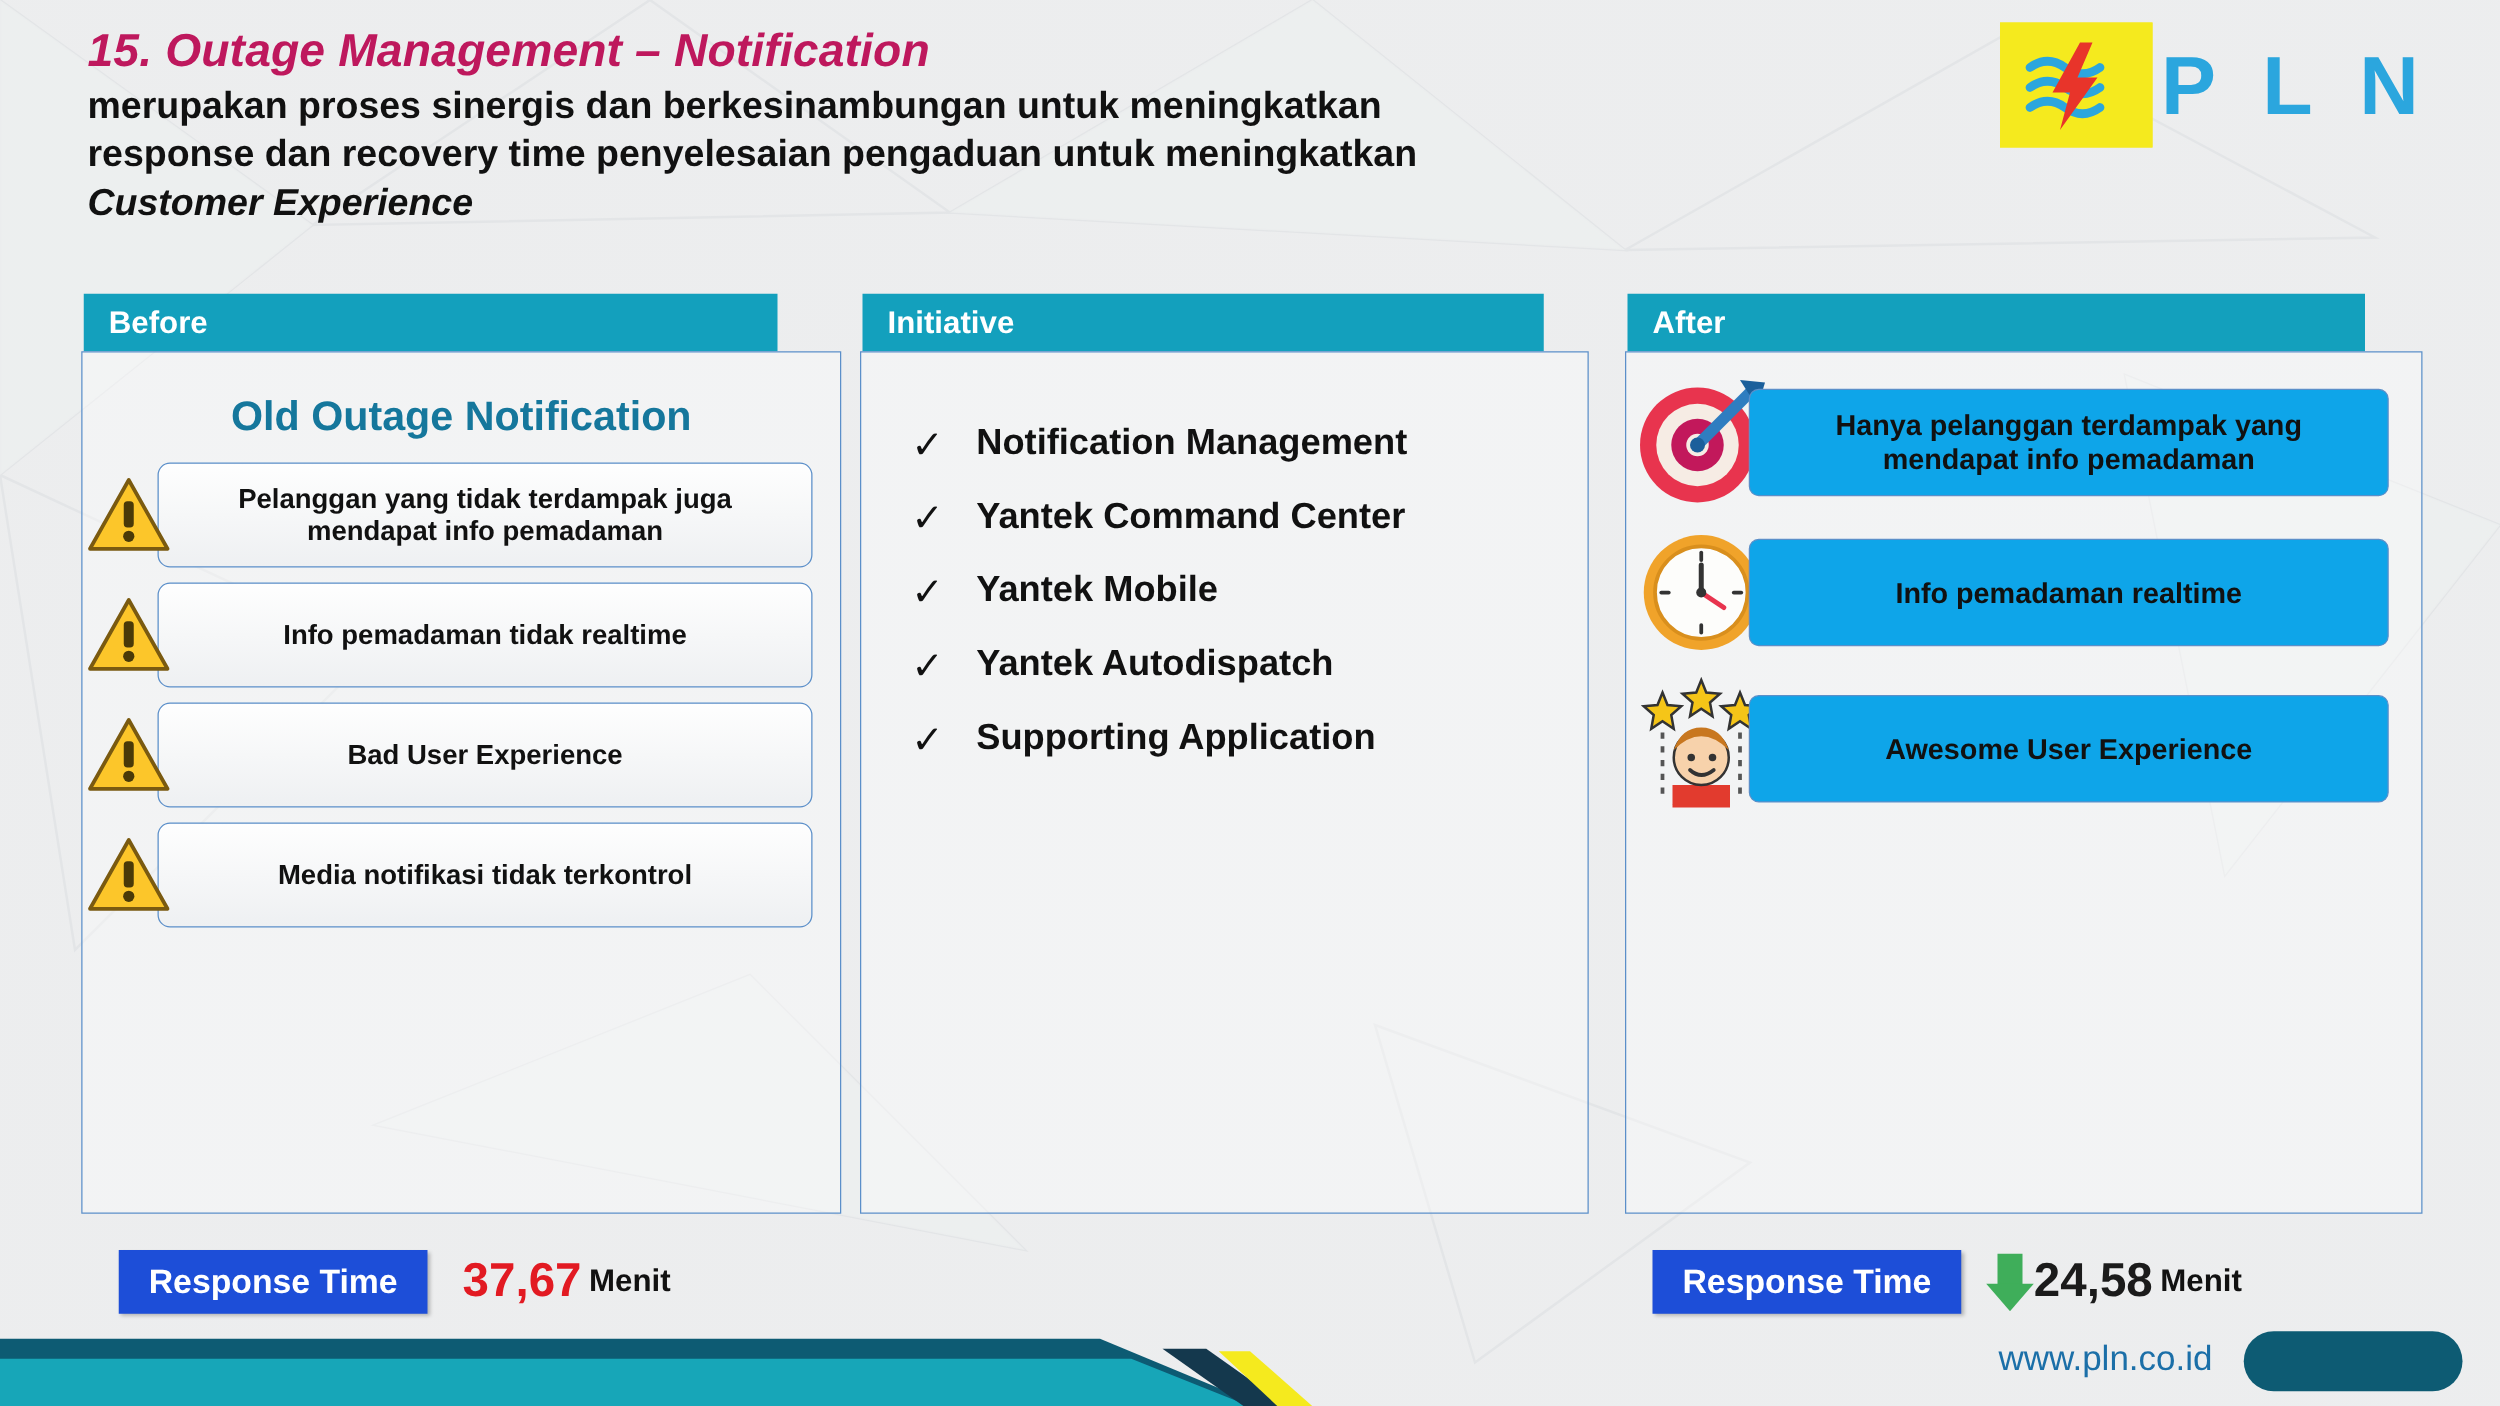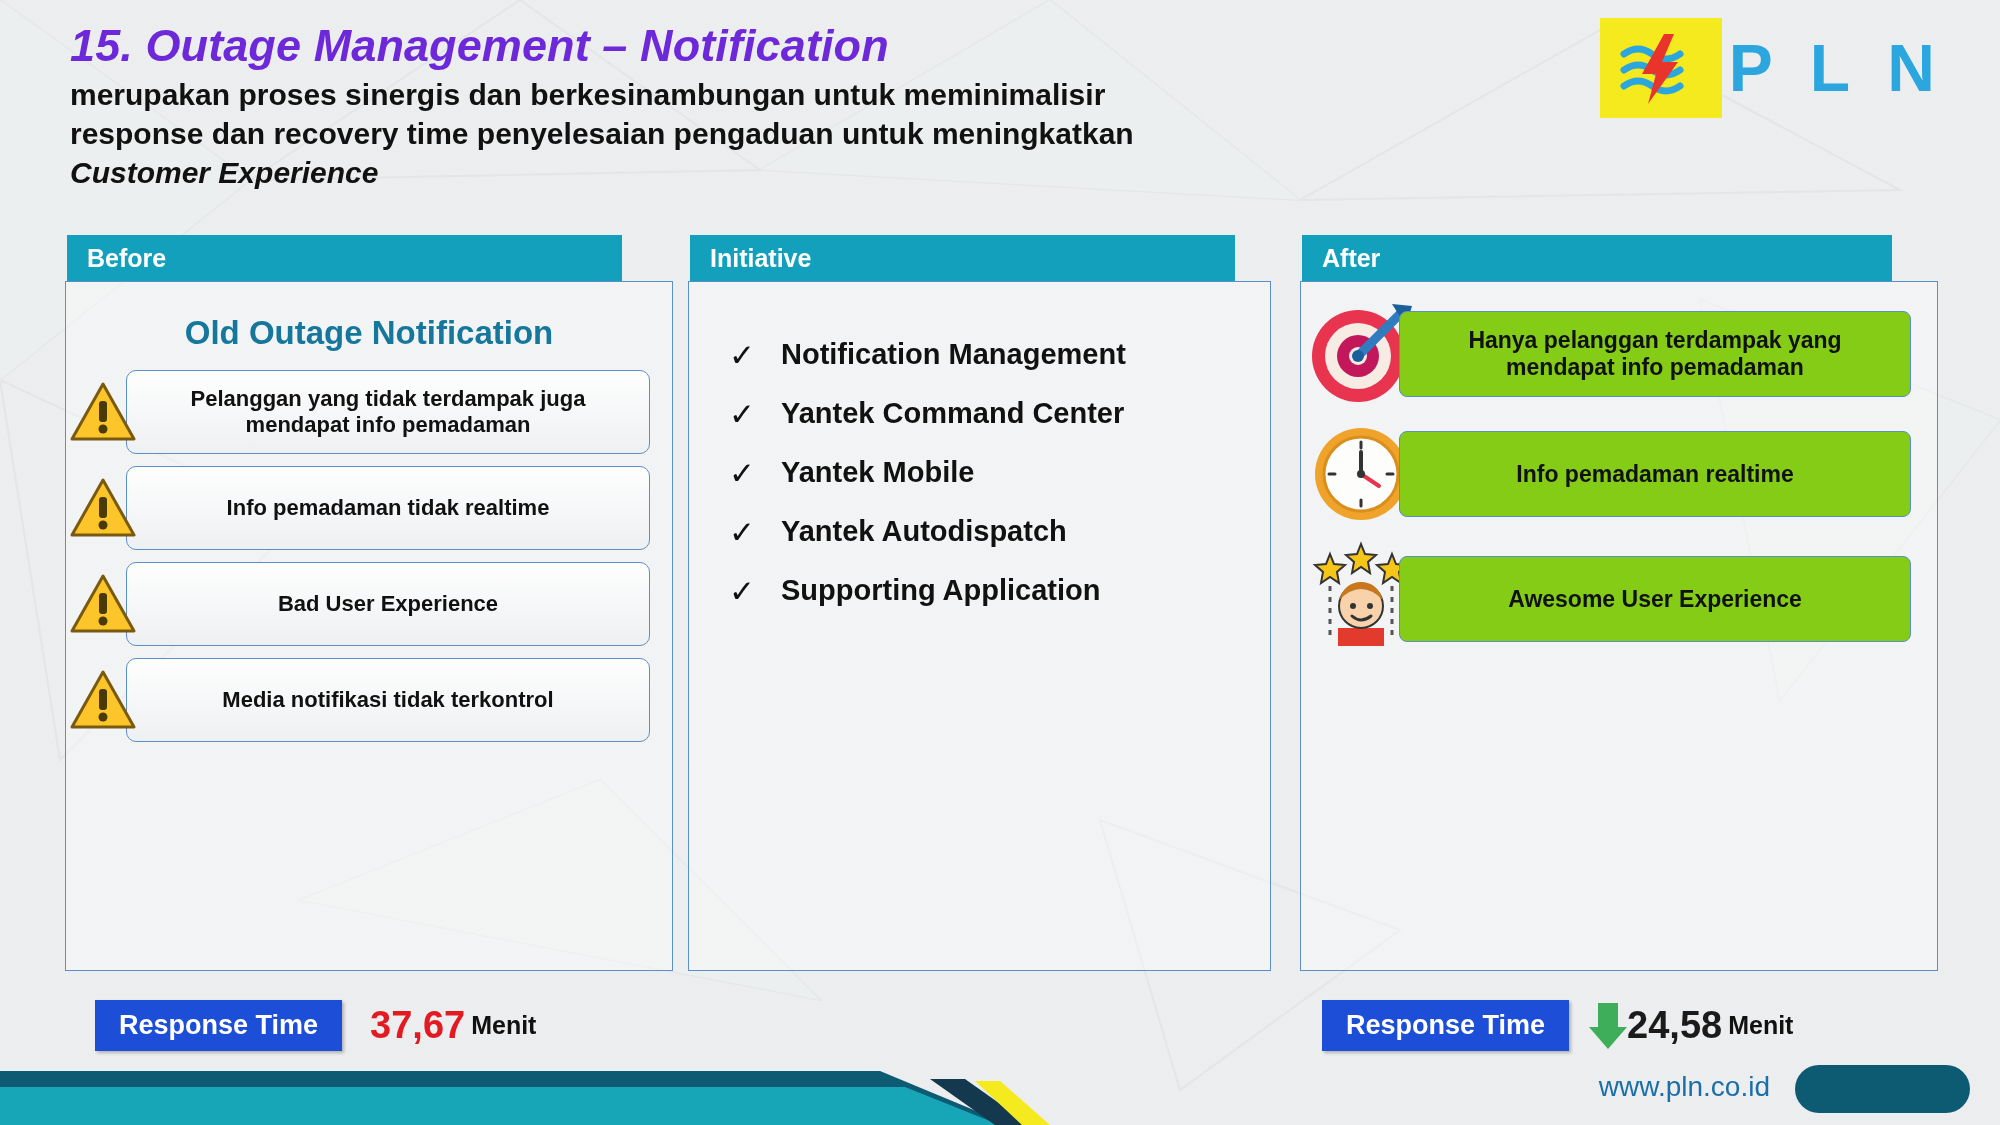--- a/index.html
+++ b/index.html
@@ -17,21 +17,21 @@
       linear-gradient(135deg, rgba(0,0,0,0.030) 0 0) no-repeat,
       #f4f5f6;
     overflow:hidden;
   }
   .bg-texture svg{position:absolute;inset:0;width:100%;height:100%;}
   .slide{position:absolute;inset:0;}
 
   
   .header{position:absolute;left:70px;top:20px;width:1560px;}
   .h-title{
-    color:#6d28d9;font-style:italic;font-weight:bold;font-size:45px;
+    color:#be185d;font-style:italic;font-weight:bold;font-size:37px;
     letter-spacing:.1px;margin:0 0 3px 0;
   }
   .h-sub{
     color:#111;font-weight:bold;font-size:30px;line-height:1.3;
     margin:0;
   }
   .h-sub em{font-style:italic;}
 
   
   .logo{position:absolute;right:55px;top:18px;display:flex;align-items:center;gap:7px;}
@@ -85,21 +85,21 @@
   }
   .init-label{font-size:29px;font-weight:bold;color:#111;line-height:1;}
 
   
   #col-after{left:1302px;top:235px;width:590px;}
   #col-after .col-head{width:590px;}
   #col-after .col-body{width:638px;height:690px;margin-left:-2px;padding-top:18px;}
   .after-row{display:flex;align-items:center;margin:0 0 14px 0;}
   .after-icon{width:120px;flex:0 0 120px;display:flex;justify-content:center;align-items:center;}
   .after-pill{
-    flex:1;margin-left:-22px;border:1px solid #5b8fc9;border-radius:8px;background:#84cc16;
+    flex:1;margin-left:-22px;border:1px solid #5b8fc9;border-radius:8px;background:#0ea5e9;
     min-height:86px;display:flex;align-items:center;justify-content:center;text-align:center;
     font-weight:bold;font-size:23px;color:#111;padding:10px 16px;box-sizing:border-box;
     margin-right:26px;
   }
 
   
   .rt{position:absolute;display:flex;align-items:center;}
   .rt-badge{
     background:#1d4ed8;color:#fff;font-weight:bold;font-size:27px;
     padding:10px 24px;box-shadow:2px 2px 3px rgba(0,0,0,.25);
@@ -140,21 +140,21 @@
       <path d="M300 900 L600 780 L820 1000 Z"></path>
     </g>
   </svg>
 </div>
 
 <div class="slide">
 
   <div class="header">
     <div class="h-title">15. Outage Management – Notification</div>
     <div class="h-sub">
-      <span>merupakan proses sinergis dan berkesinambungan untuk meminimalisir</span><br>
+      <span>merupakan proses sinergis dan berkesinambungan untuk meningkatkan</span><br>
       <span>response dan recovery time penyelesaian pengaduan untuk meningkatkan</span><br>
       <em>Customer Experience</em>
     </div>
   </div>
 
   <div class="logo">
     <div class="logo-mark">
       <svg viewBox="0 0 118 96" width="118" height="96">
         <rect x="0" y="0" width="118" height="96" fill="#f5ea1e"></rect>
         <g stroke="#2ba6de" stroke-width="7" fill="none" stroke-linecap="round">

